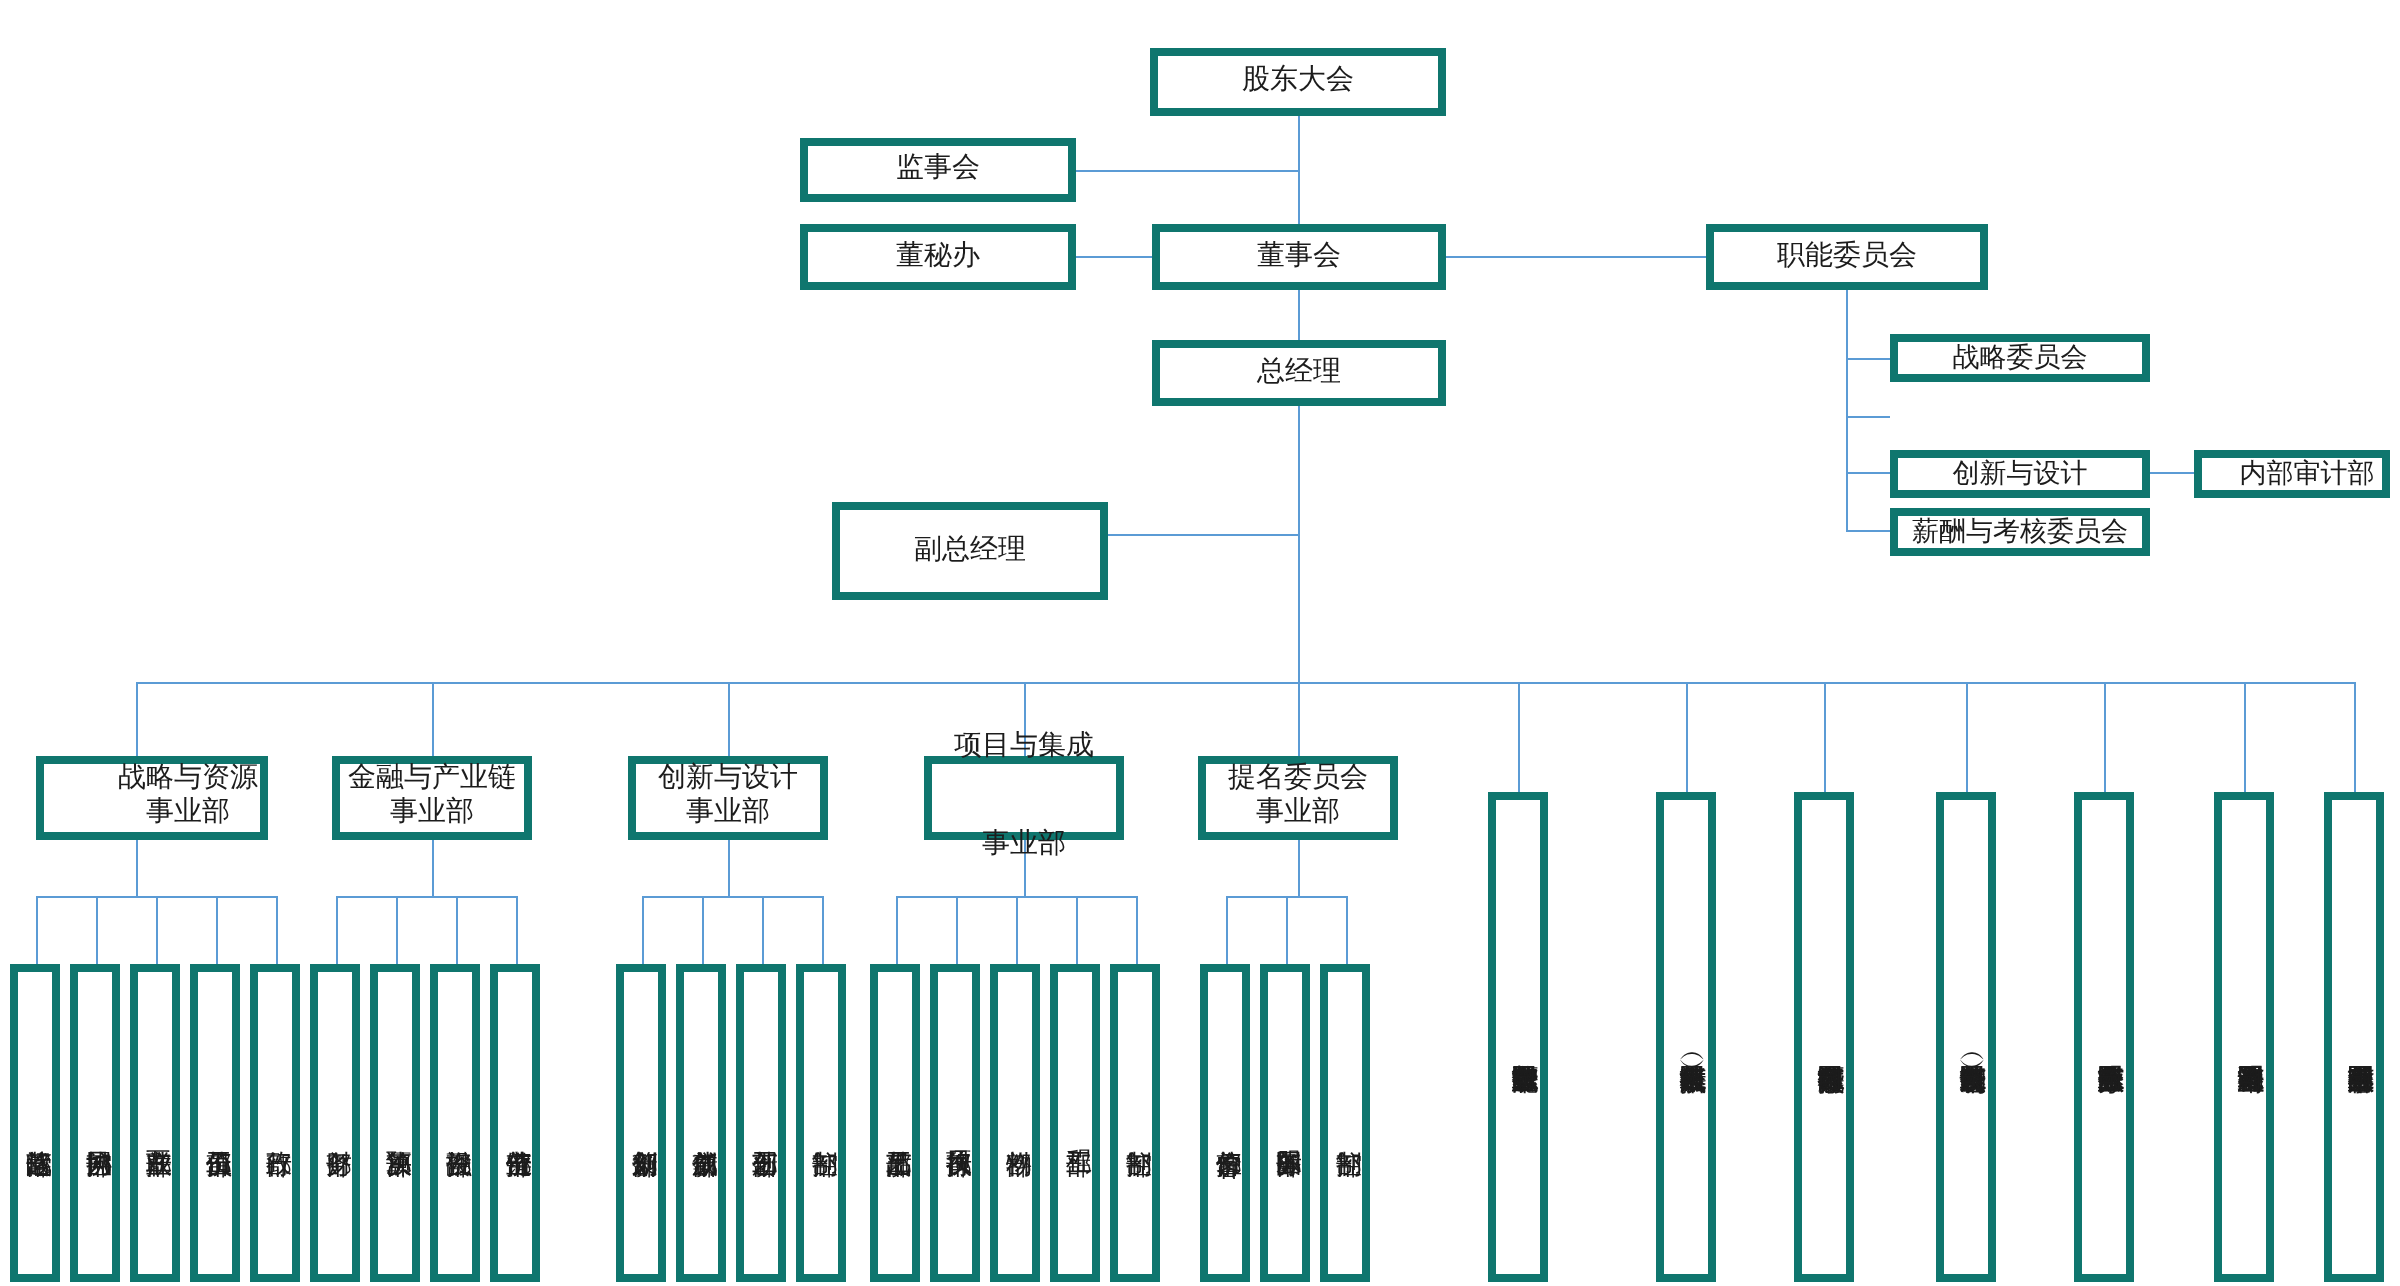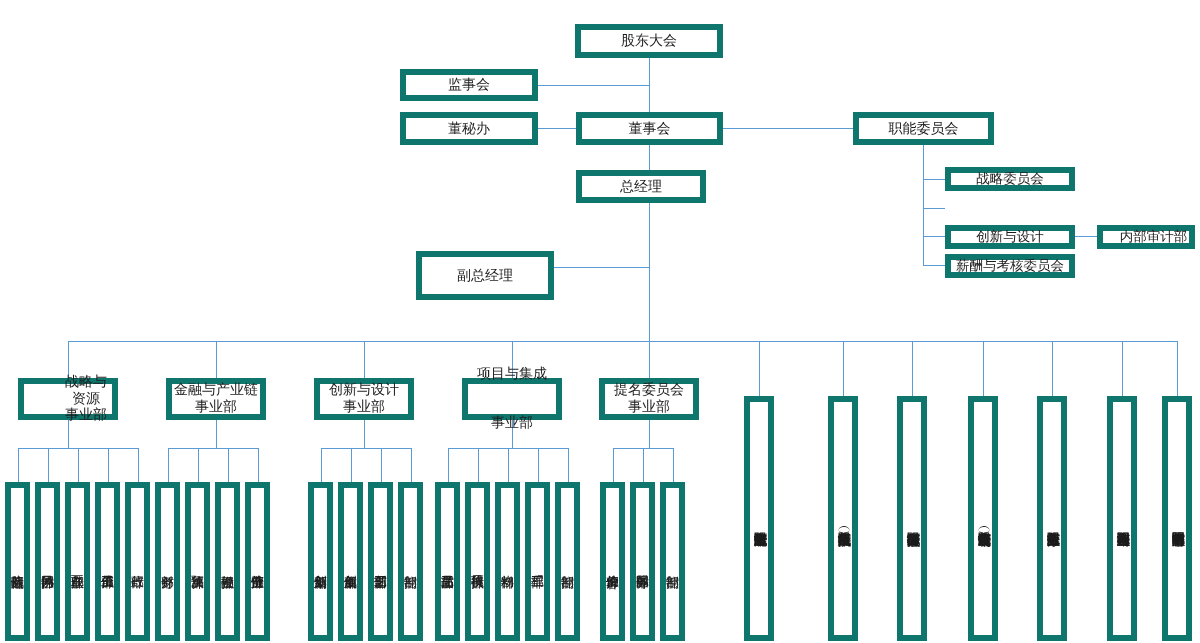--- a/index.html
+++ b/index.html
@@ -4,21 +4,21 @@
 <style>
   html,body{margin:0;padding:0;}
   body{
     width:1200px;height:643px;background:#ffffff;
     font-family:"Liberation Serif","DejaVu Serif",serif;
     color:#1a1a1a;overflow:hidden;position:relative;
   }
   #chart{position:absolute;left:0;top:0;width:1200px;height:643px;}
   .node{
     position:absolute;box-sizing:border-box;
-    border:6px solid #0f766e;background:#ffffff;
+    border:4px solid #0f766e;background:#ffffff;
     display:flex;align-items:center;justify-content:center;
     text-align:center;line-height:1.12;
     font-size:14px;color:#1c1c1c;z-index:3;
   }
   .node.two-line{line-height:1.18;}
   
   .node.vert{
     writing-mode:vertical-rl;text-orientation:upright;
     align-items:flex-start;justify-content:center;
     padding-top:6px;font-size:13px;letter-spacing:0px;
@@ -108,31 +108,31 @@
   <div class="node" style="left:575px;top:24px;width:148px;height:34px;">股东大会</div>
 
   <div class="node" style="left:400px;top:69px;width:138px;height:32px;">监事会</div>
 
   <div class="node" style="left:400px;top:112px;width:138px;height:33px;">董秘办</div>
 
   <div class="node" style="left:576px;top:112px;width:147px;height:33px;">董事会</div>
 
   <div class="node" style="left:853px;top:112px;width:141px;height:33px;">职能委员会</div>
 
-  <div class="node" style="left:576px;top:170px;width:130px;height:33px;">总经理</div>
+  <div class="node" style="left:576px;top:170px;width:147px;height:33px;">总经理</div>
 
   <div class="node" style="left:416px;top:251px;width:138px;height:49px;">副总经理</div>
 
   <div class="node" style="left:945px;top:167px;width:130px;height:24px;font-size:13.5px;">战略委员会</div>
   <div class="node" style="left:945px;top:225px;width:130px;height:24px;font-size:13.5px;">创新与设计</div>
   <div class="node" style="left:945px;top:254px;width:130px;height:24px;font-size:13.5px;">薪酬与考核委员会</div>
 
   <div class="node" style="left:1097px;top:225px;width:98px;height:24px;font-size:13.5px;padding-left:15px;">内部审计部</div>
 
-  <div class="node two-line" style="left:18px;top:378px;width:100px;height:42px;flex-direction:column;padding-left:36px;">
+  <div class="node two-line" style="left:18px;top:378px;width:116px;height:42px;flex-direction:column;padding-left:36px;">
     <span>战略与资源</span>
     <span>事业部</span>
   </div>
   <div class="node two-line" style="left:166px;top:378px;width:100px;height:42px;flex-direction:column;">
     <span>金融与产业链</span>
     <span>事业部</span>
   </div>
   <div class="node two-line" style="left:314px;top:378px;width:100px;height:42px;flex-direction:column;">
     <span>创新与设计</span>
     <span>事业部</span>

